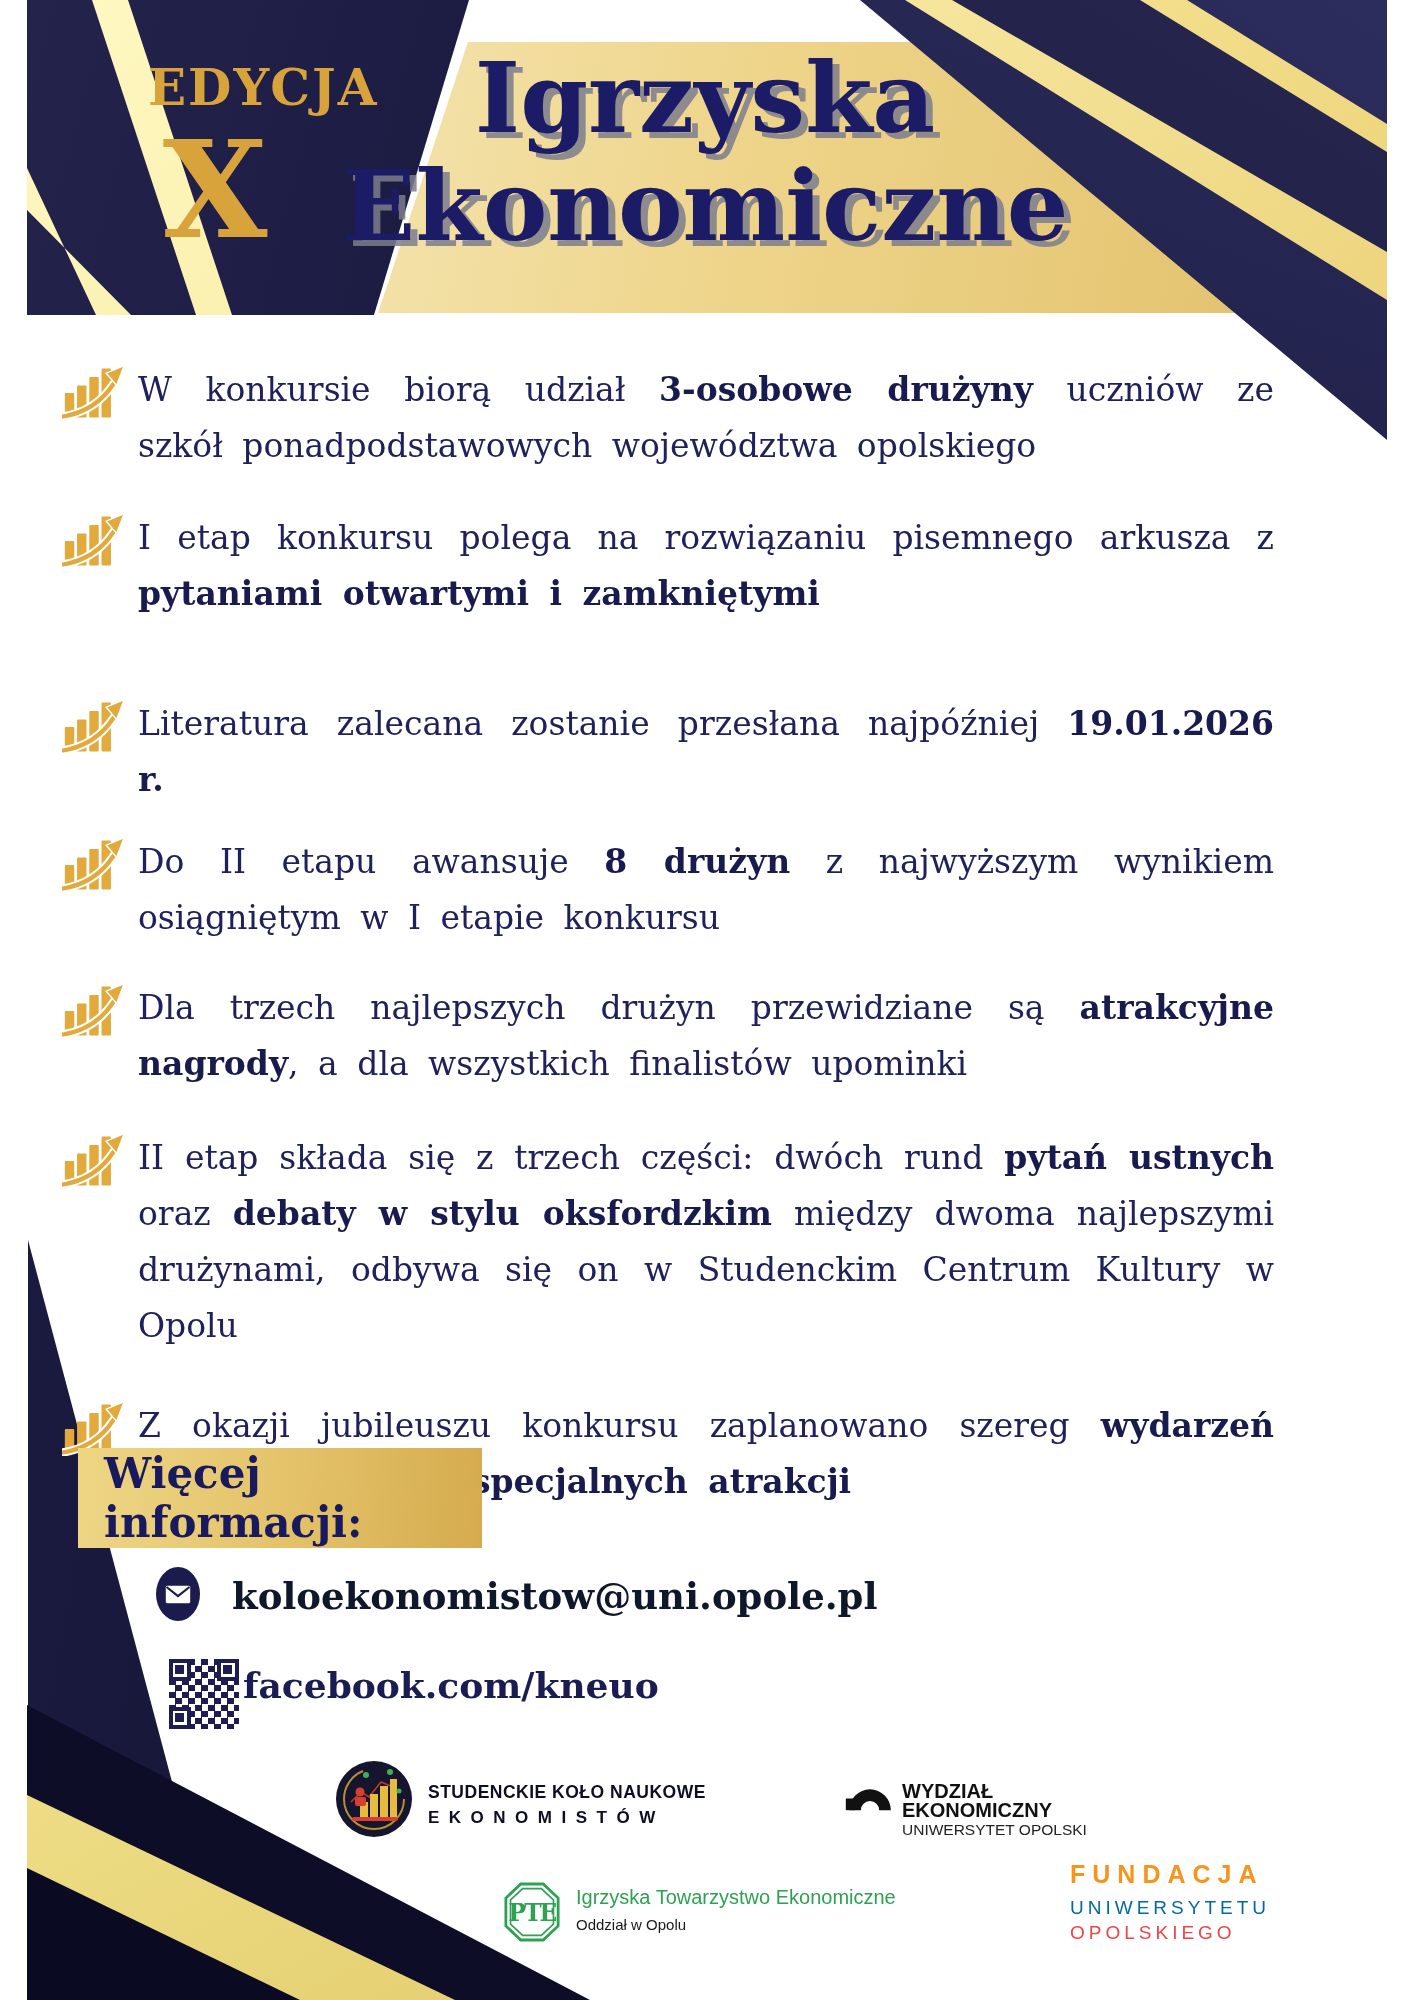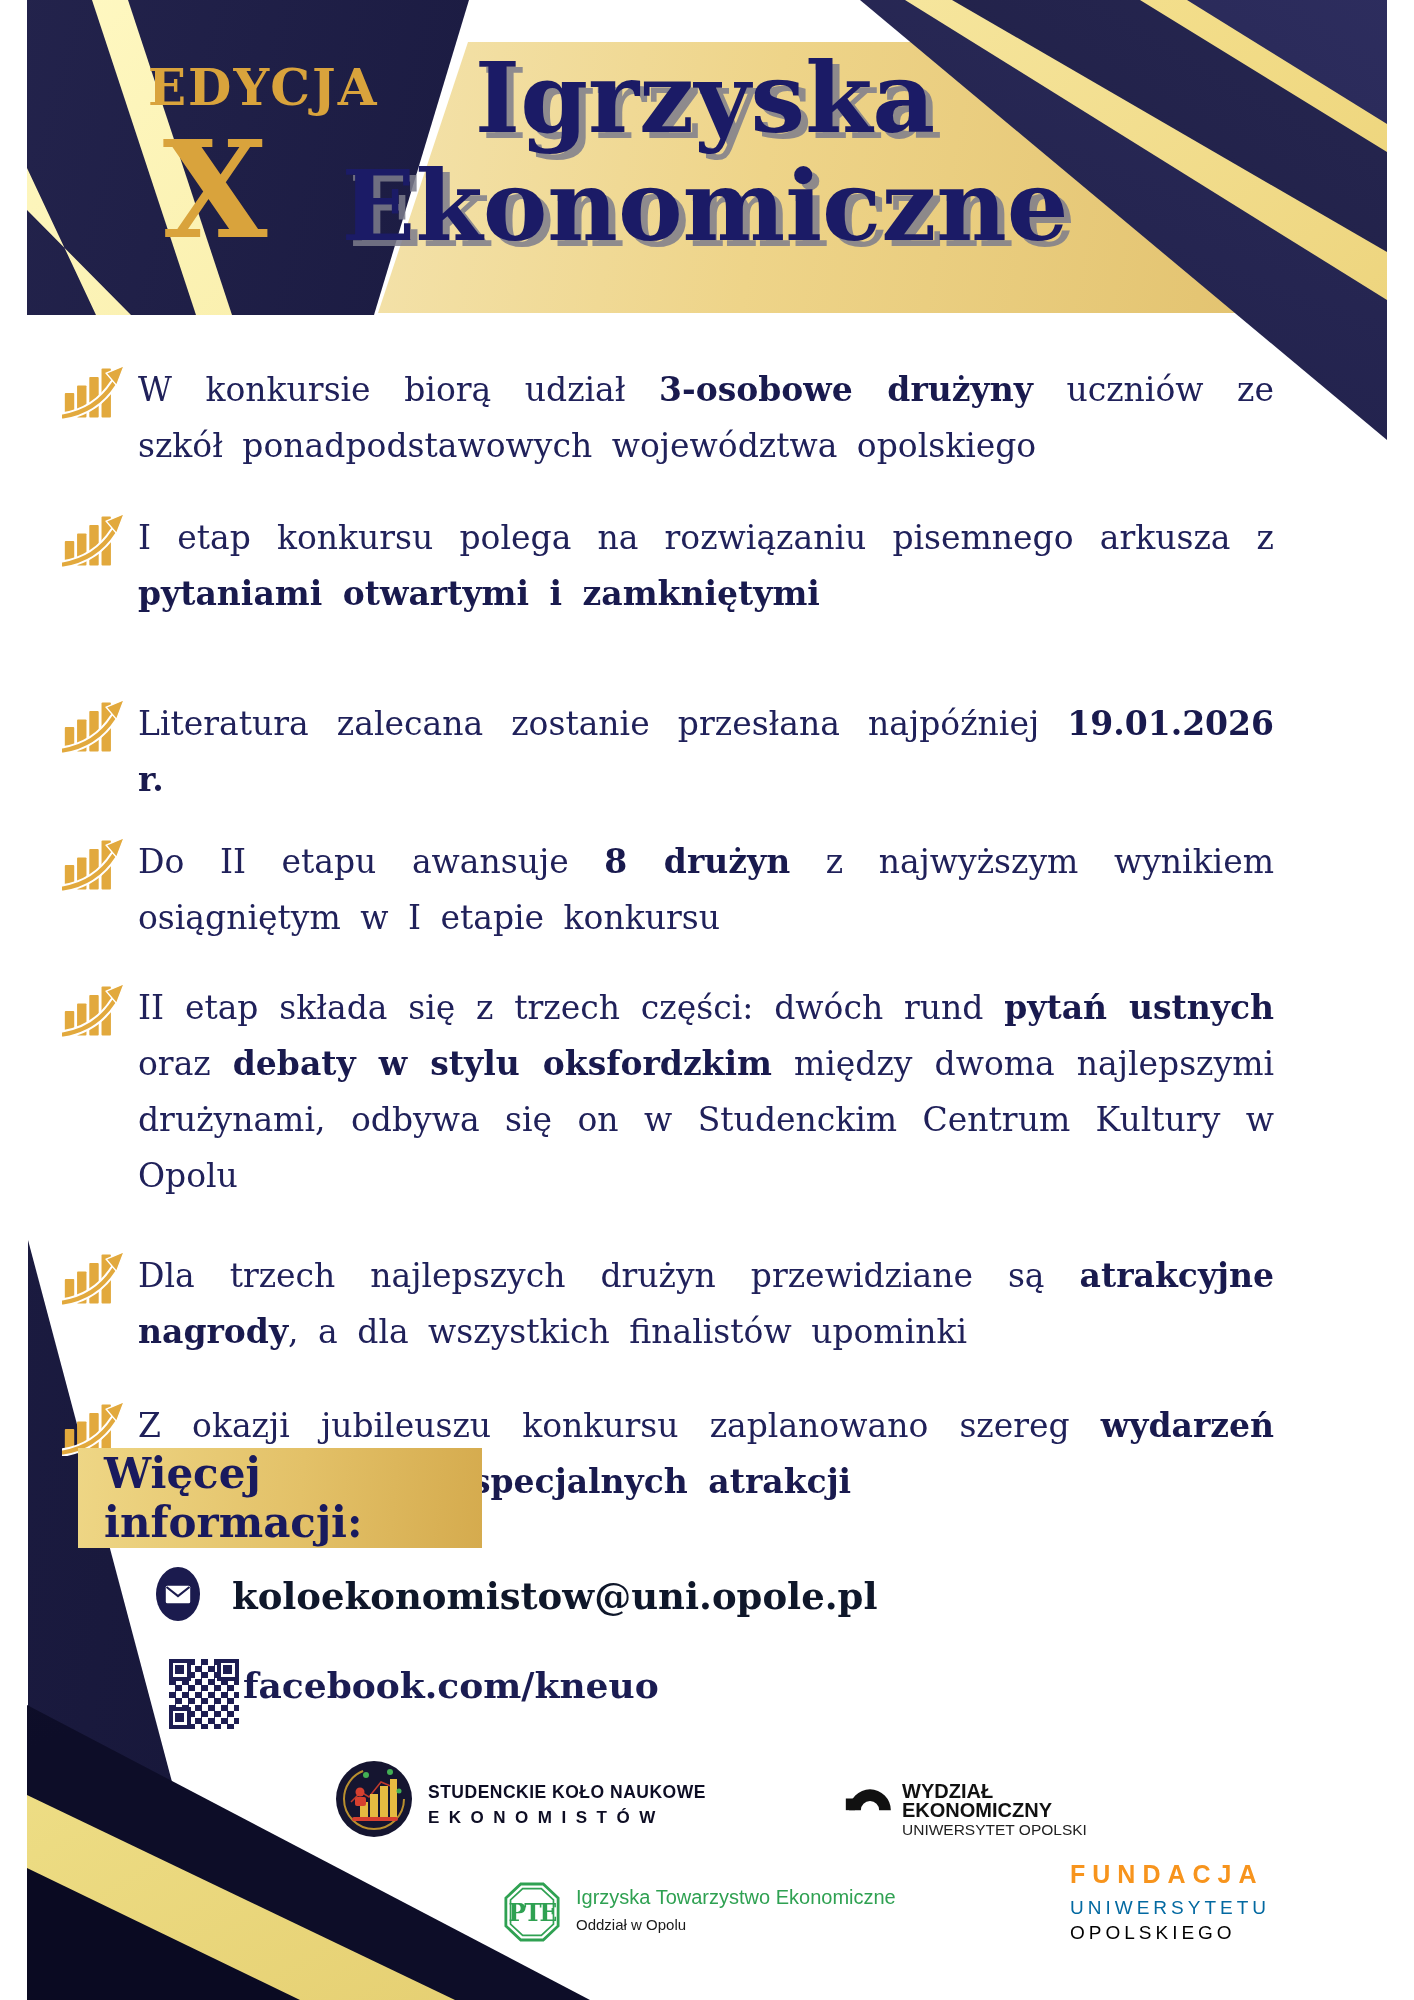--- a/index.html
+++ b/index.html
@@ -84,21 +84,21 @@
   .we-text{left:902px;top:1782px;color:#111111;line-height:19px;}
   .we-text .l1,.we-text .l2{font-size:20px;font-weight:bold;}
   .we-text .l3{font-size:15.5px;font-weight:normal;color:#222222;}
   .pte-icon{left:504px;top:1882px;width:56px;height:60px;}
   .pte-text{left:576px;top:1886px;}
   .pte-text .l1{font-size:20px;color:#2fa152;}
   .pte-text .l2{font-size:15px;color:#1a1a1a;margin-top:7px;}
   .fund{left:1070px;top:1860px;width:220px;text-align:left;}
   .fund .l1{font-size:25px;font-weight:bold;color:#f7941d;letter-spacing:7px;}
   .fund .l2{font-size:19px;font-weight:normal;color:#0369a1;letter-spacing:4px;margin-top:8px;}
-  .fund .l3{font-size:19px;font-weight:normal;color:#000000;letter-spacing:4px;margin-top:3px;}
+  .fund .l3{font-size:19px;font-weight:normal;color:#ef4444;letter-spacing:4px;margin-top:3px;}
 </style>
 </head>
 <body>
 
 <svg width="0" height="0" style="position:absolute" aria-hidden="true">
   <defs>
     <symbol id="ic-growth" viewBox="0 0 68 58">
       <g fill="#e2a93d">
         <rect x="3" y="30" width="10" height="26" rx="1"></rect>
         <rect x="16" y="22" width="10" height="34" rx="1"></rect>
@@ -184,31 +184,31 @@
           <use href="#ic-growth"></use>
         </svg>
       <p><span>Literatura zalecana zostanie przesłana najpóźniej </span><span class="b">19.01.2026 r.</span></p>
     </div>
     <div class="bullet mb4">
       <svg class="bicon">
           <use href="#ic-growth"></use>
         </svg>
       <p><span>Do II etapu awansuje </span><span class="b">8 drużyn</span><span> z najwyższym wynikiem osiągniętym w I etapie konkursu</span></p>
     </div>
+    <div class="bullet mb6">
+      <svg class="bicon">
+          <use href="#ic-growth"></use>
+        </svg>
+      <p><span>Dla trzech najlepszych drużyn przewidziane są </span><span class="b">atrakcyjne nagrody</span><span>, a dla wszystkich finalistów upominki</span></p>
+    </div>
     <div class="bullet mb5">
       <svg class="bicon">
           <use href="#ic-growth"></use>
         </svg>
       <p><span>II etap składa się z trzech części: dwóch rund </span><span class="b">pytań ustnych</span><span> oraz </span><span class="b">debaty w stylu oksfordzkim</span><span> między dwoma najlepszymi drużynami, odbywa się on w Studenckim Centrum Kultury w Opolu</span></p>
-    </div>
-    <div class="bullet mb6">
-      <svg class="bicon">
-          <use href="#ic-growth"></use>
-        </svg>
-      <p><span>Dla trzech najlepszych drużyn przewidziane są </span><span class="b">atrakcyjne nagrody</span><span>, a dla wszystkich finalistów upominki</span></p>
     </div>
     <div class="bullet">
       <svg class="bicon">
           <use href="#ic-growth"></use>
         </svg>
       <p><span>Z okazji jubileuszu konkursu zaplanowano szereg </span><span class="b">wydarzeń towarzyszących</span><span> i </span><span class="b">specjalnych atrakcji</span></p>
     </div>
   </div>
 
   <div class="abs info-bar">

